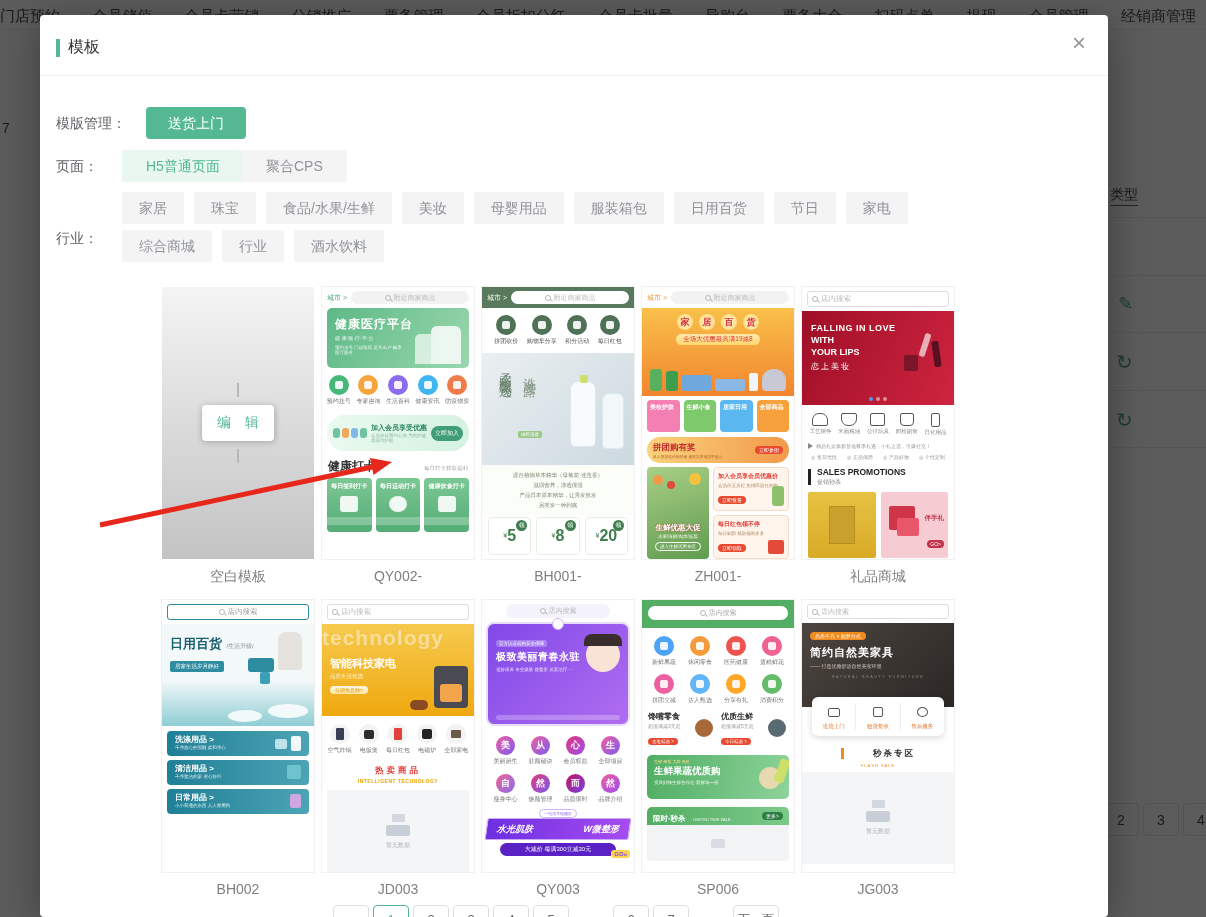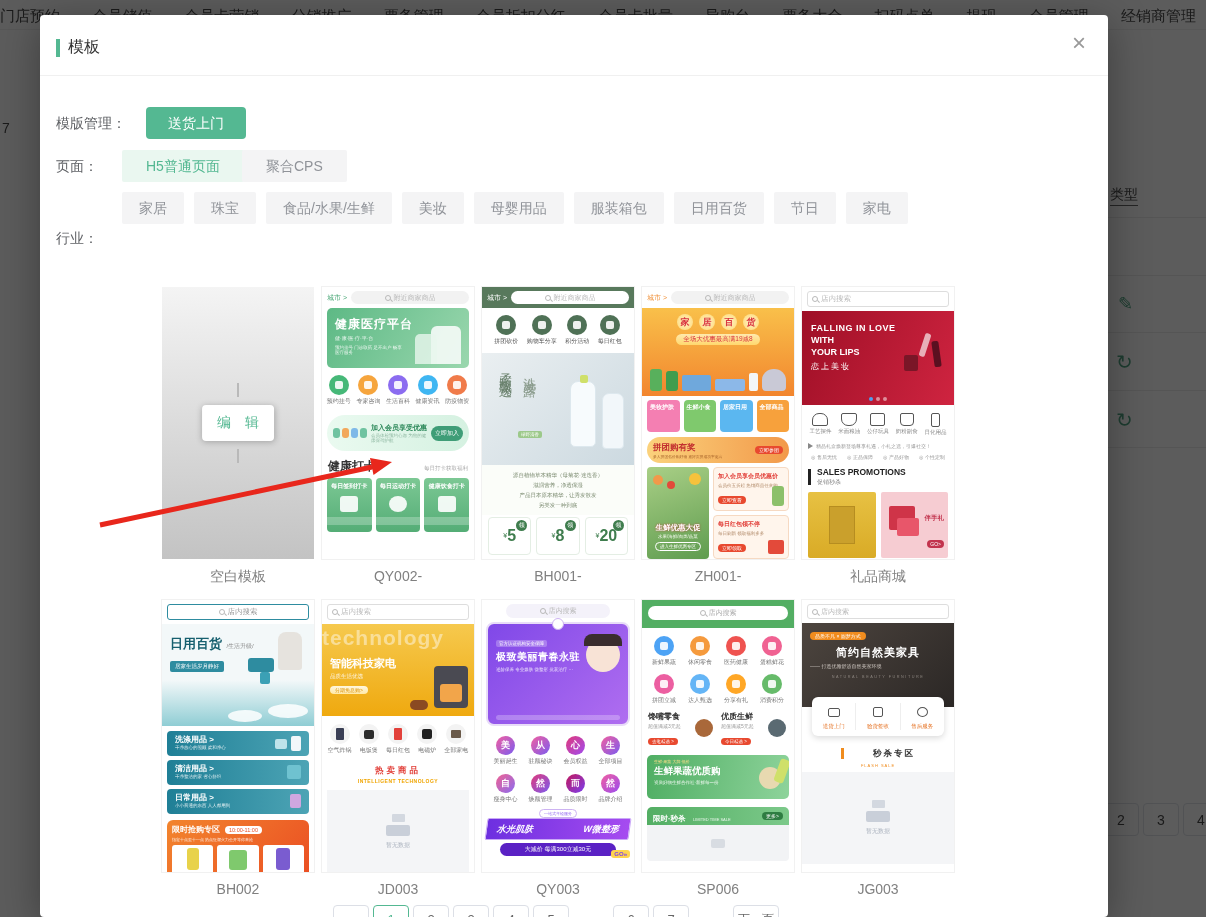--- a/index.html
+++ b/index.html
@@ -121,20 +121,25 @@
     <span class="tag">家居</span>
     <span class="tag">珠宝</span>
     <span class="tag">食品/水果/生鲜</span>
     <span class="tag">美妆</span>
     <span class="tag">母婴用品</span>
     <span class="tag">服装箱包</span>
     <span class="tag">日用百货</span>
     <span class="tag">节日</span>
     <span class="tag">家电</span>
   </div>
+  <div class="tagrow" style="top:215px;">
+    <span class="tag">综合商城</span>
+    <span class="tag">行业</span>
+    <span class="tag">酒水饮料</span>
+  </div>
 
   <div class="tgrid">
 
     <div class="tcell">
       <div class="thumb blank">
         <div class="tick" style="top:96px;"></div>
         <button class="editbtn">编 辑</button>
         <div class="tick" style="top:162px;"></div>
       </div>
       <div class="t-lbl">空白模板</div>
@@ -444,41 +449,20 @@
         <div style="margin:4px 5px 0;height:25px;border-radius:4px;background:linear-gradient(90deg,#1f7f96,#4da4b5);color:#fff;padding:3px 8px;position:relative;">
           <div style="font-size:8px;font-weight:bold;">清洁用品 &gt;</div>
           <div style="font-size:4.5px;opacity:.85;">干净整洁的家 省心舒坦</div>
           <span style="position:absolute;right:8px;top:5px;width:14px;height:14px;background:#6fc2d0;border-radius:2px;"></span>
         </div>
         <div style="margin:4px 5px 0;height:25px;border-radius:4px;background:linear-gradient(90deg,#1f7f96,#4da4b5);color:#fff;padding:3px 8px;position:relative;">
           <div style="font-size:8px;font-weight:bold;">日常用品 &gt;</div>
           <div style="font-size:4.5px;opacity:.85;">小小普通的东西 人人都用到</div>
           <span style="position:absolute;right:8px;top:5px;width:11px;height:14px;background:#cfa7e0;border-radius:2px;"></span>
         </div>
-        <div style="margin:6px 5px 0;height:72px;border-radius:6px;background:linear-gradient(135deg,#f2852e,#ea4a22);padding:4px 5px;">
-          <div style="display:flex;align-items:center;gap:5px;">
-            <span style="font-size:8px;font-weight:bold;color:#fff;">限时抢购专区</span>
-            <span style="background:#fff;color:#e8542a;font-size:5.5px;border-radius:8px;padding:1px 4px;">10:00-11:00</span>
-          </div>
-          <div style="font-size:4px;color:rgba(255,255,255,.9);margin:2px 0 3px;">指定十点至十一点 热点狂潮火力全开等你来抢</div>
-          <div style="display:flex;gap:4px;">
-            <div style="flex:1;height:44px;background:#fff;border-radius:3px;padding-top:3px;text-align:center;">
-              <span style="display:block;width:12px;height:22px;background:#e8d24a;border-radius:3px;margin:0 auto;"></span>
-
-            </div>
-            <div style="flex:1;height:44px;background:#fff;border-radius:3px;padding-top:3px;text-align:center;">
-              <span style="display:block;width:18px;height:20px;background:#7fc96d;border-radius:3px;margin:2px auto 0;"></span>
-
-            </div>
-            <div style="flex:1;height:44px;background:#fff;border-radius:3px;padding-top:3px;text-align:center;">
-              <span style="display:block;width:14px;height:22px;background:#7a5cd0;border-radius:3px;margin:0 auto;"></span>
-
-            </div>
-          </div>
-        </div>
       </div>
       <div class="t-lbl">BH002</div>
     </div>
 
     <div class="tcell">
       <div class="thumb">
         <div style="margin:4px 5px;height:16px;border:1px solid #ddd;border-radius:3px;display:flex;align-items:center;gap:3px;padding:0 4px;font-size:7.5px;color:#b9b9b9;">
           <span class="mag"></span>
             <span>店内搜索</span>
         </div>
@@ -674,21 +658,21 @@
     </div>
 
     <div class="tcell">
       <div class="thumb">
         <div style="margin:4px 5px;height:15px;border:1px solid #ddd;border-radius:3px;display:flex;align-items:center;gap:3px;padding:0 4px;font-size:7px;color:#b9b9b9;">
           <span class="mag"></span>
             <span>店内搜索</span>
         </div>
         <div style="height:84px;background:linear-gradient(135deg,#4d453f,#2b2725);padding:9px 8px;color:#fff;">
           <div style="width:fit-content;background:#f08c1e;color:#fff;font-size:5px;border-radius:8px;padding:1px 5px;">品质不凡 × 圆梦方式</div>
-          <div style="font-size:11px;font-weight:bold;margin-top:5px;letter-spacing:1px;text-align:center;">简约自然美家具</div>
+          <div style="font-size:11px;font-weight:bold;margin-top:5px;letter-spacing:1px;">简约自然美家具</div>
           <div style="font-size:5px;color:#cfc8c2;margin-top:3px;">—— 打造优雅舒适自然美家环境</div>
           <div style="font-size:3.8px;color:#8a837d;letter-spacing:1.5px;margin-top:6px;text-align:center;">NATURAL BEAUTY FURNITURE</div>
         </div>
         <div style="margin:-10px 10px 0;background:#fff;border-radius:6px;box-shadow:0 2px 6px rgba(0,0,0,.15);display:flex;padding:6px 0;position:relative;">
           <div style="flex:1;text-align:center;">
             <span style="display:inline-block;width:12px;height:9px;border:1.2px solid #555;border-radius:2px;"></span>
             <div style="font-size:5.5px;color:#e6762a;margin-top:2px;">送货上门</div>
           </div>
           <div style="flex:1;text-align:center;border-left:1px solid #eee;border-right:1px solid #eee;">
             <span style="display:inline-block;width:10px;height:10px;border:1.2px solid #555;border-radius:2px;"></span>

